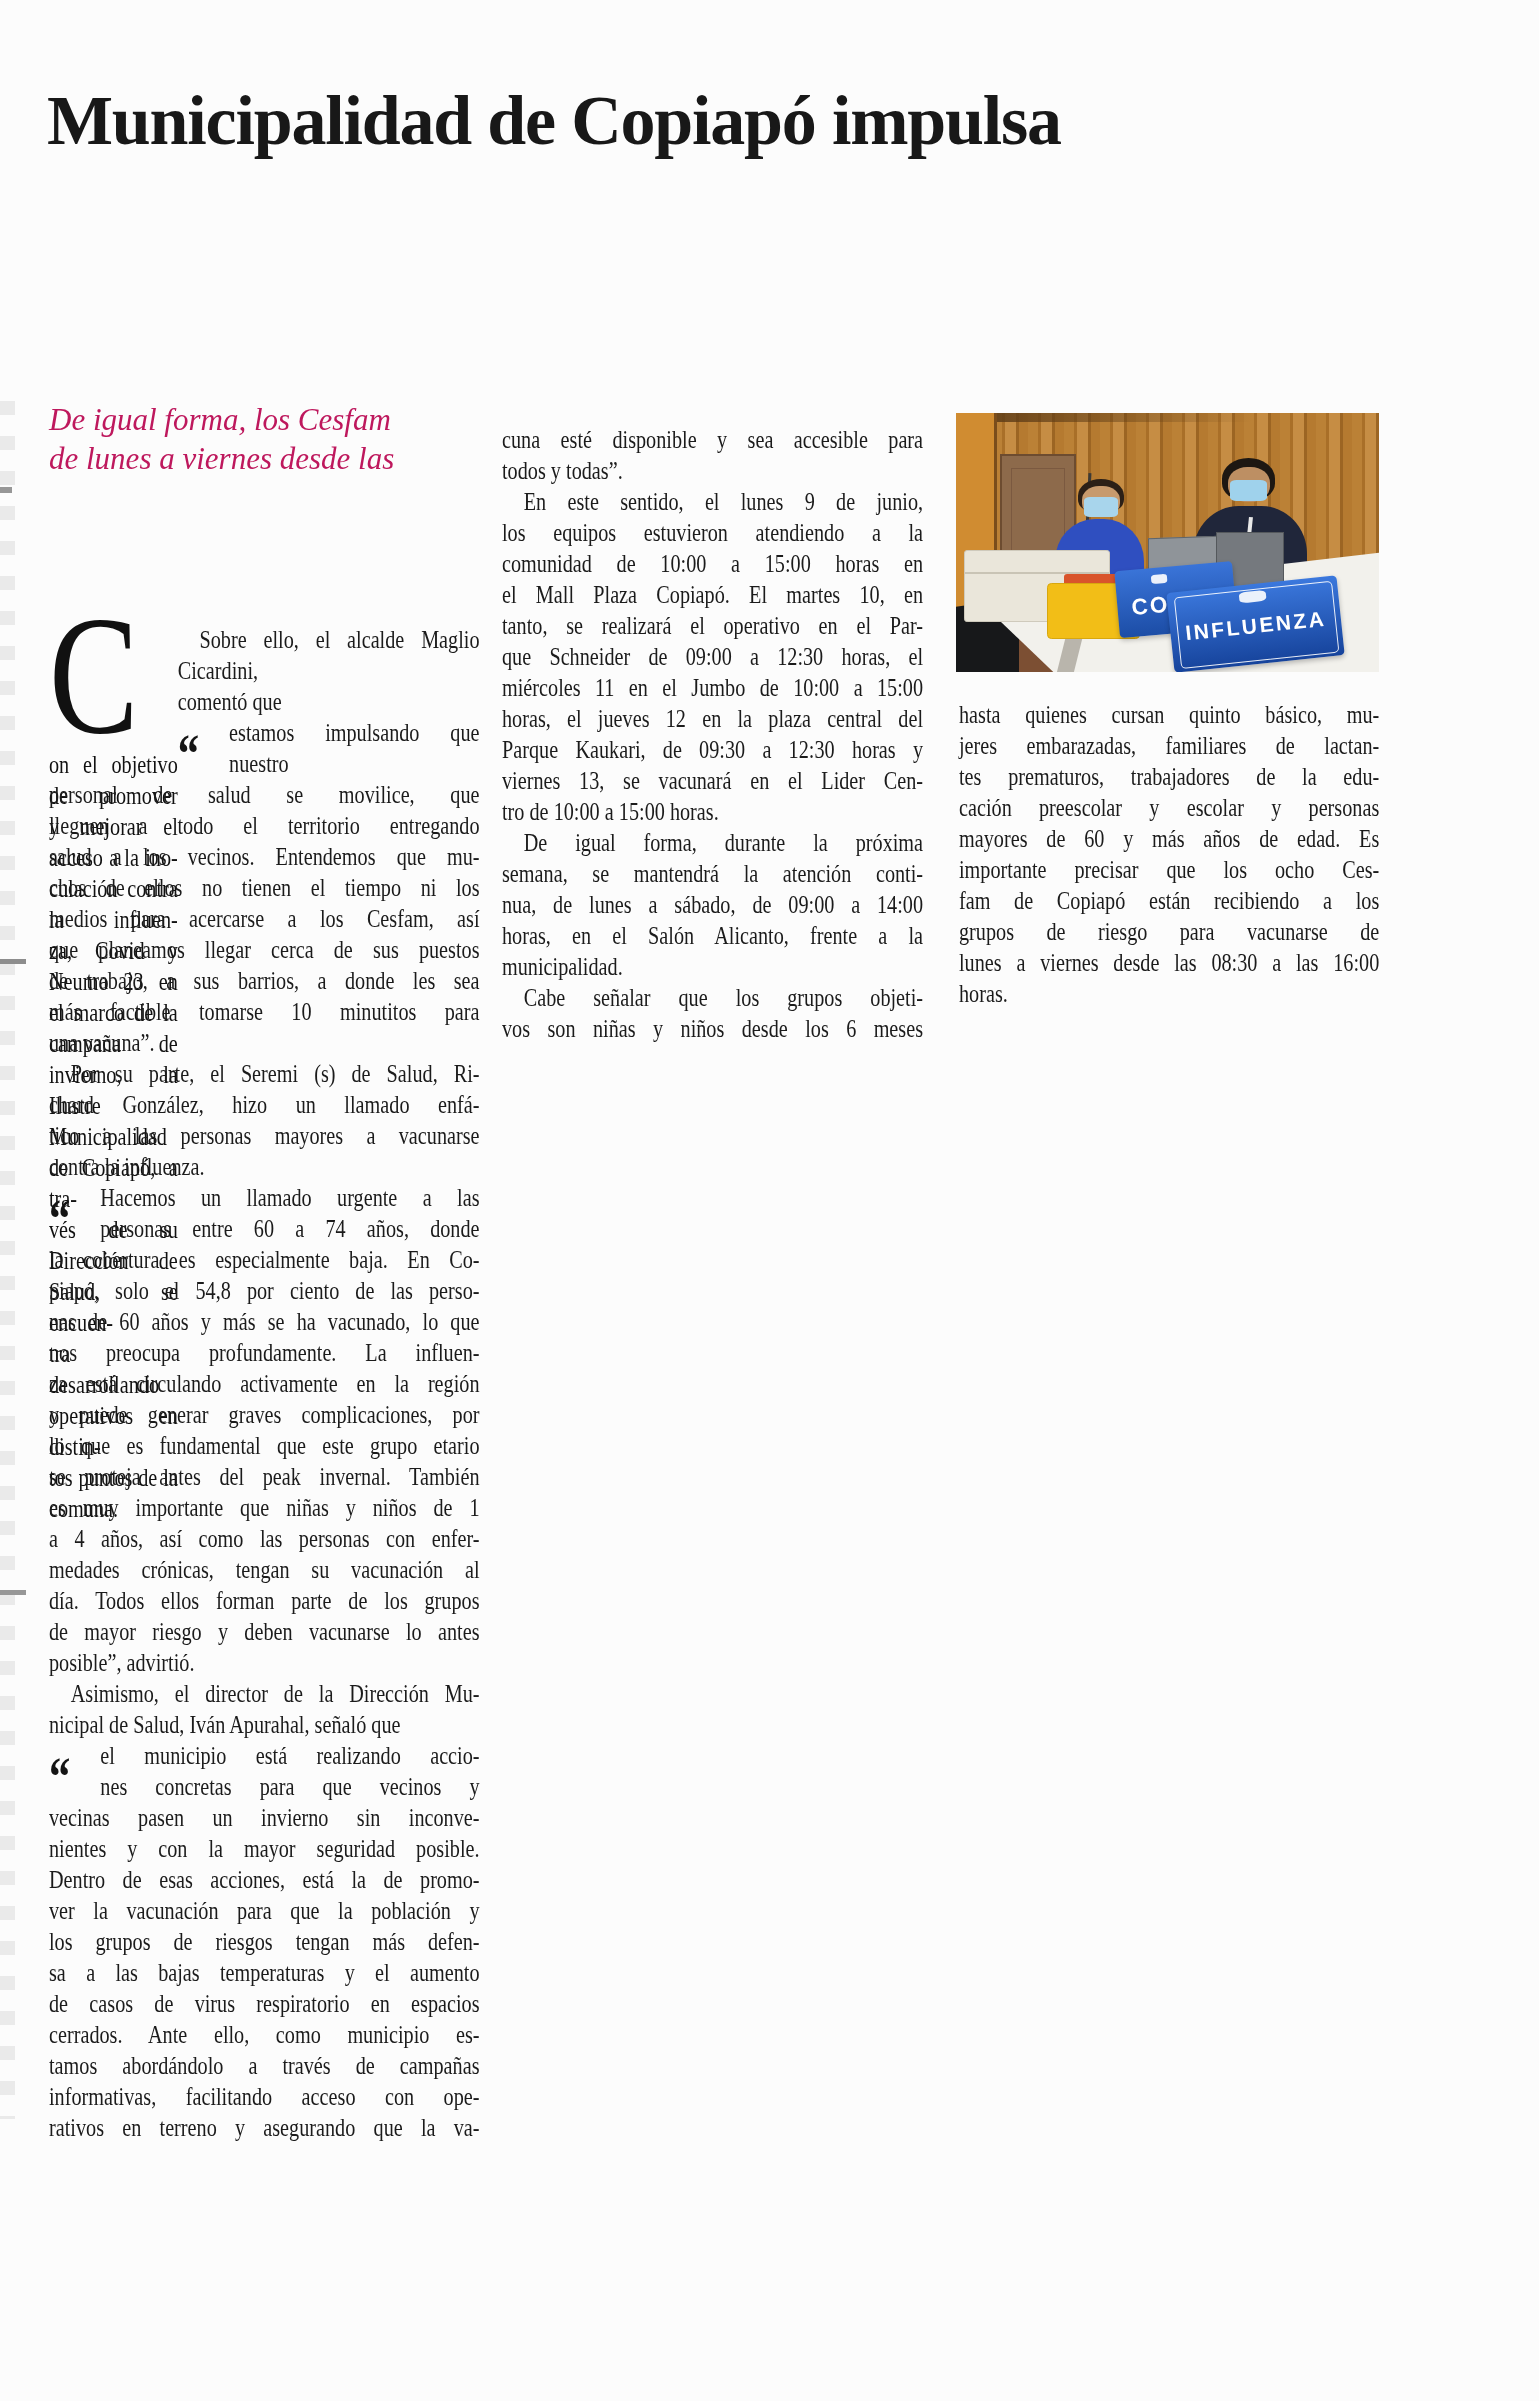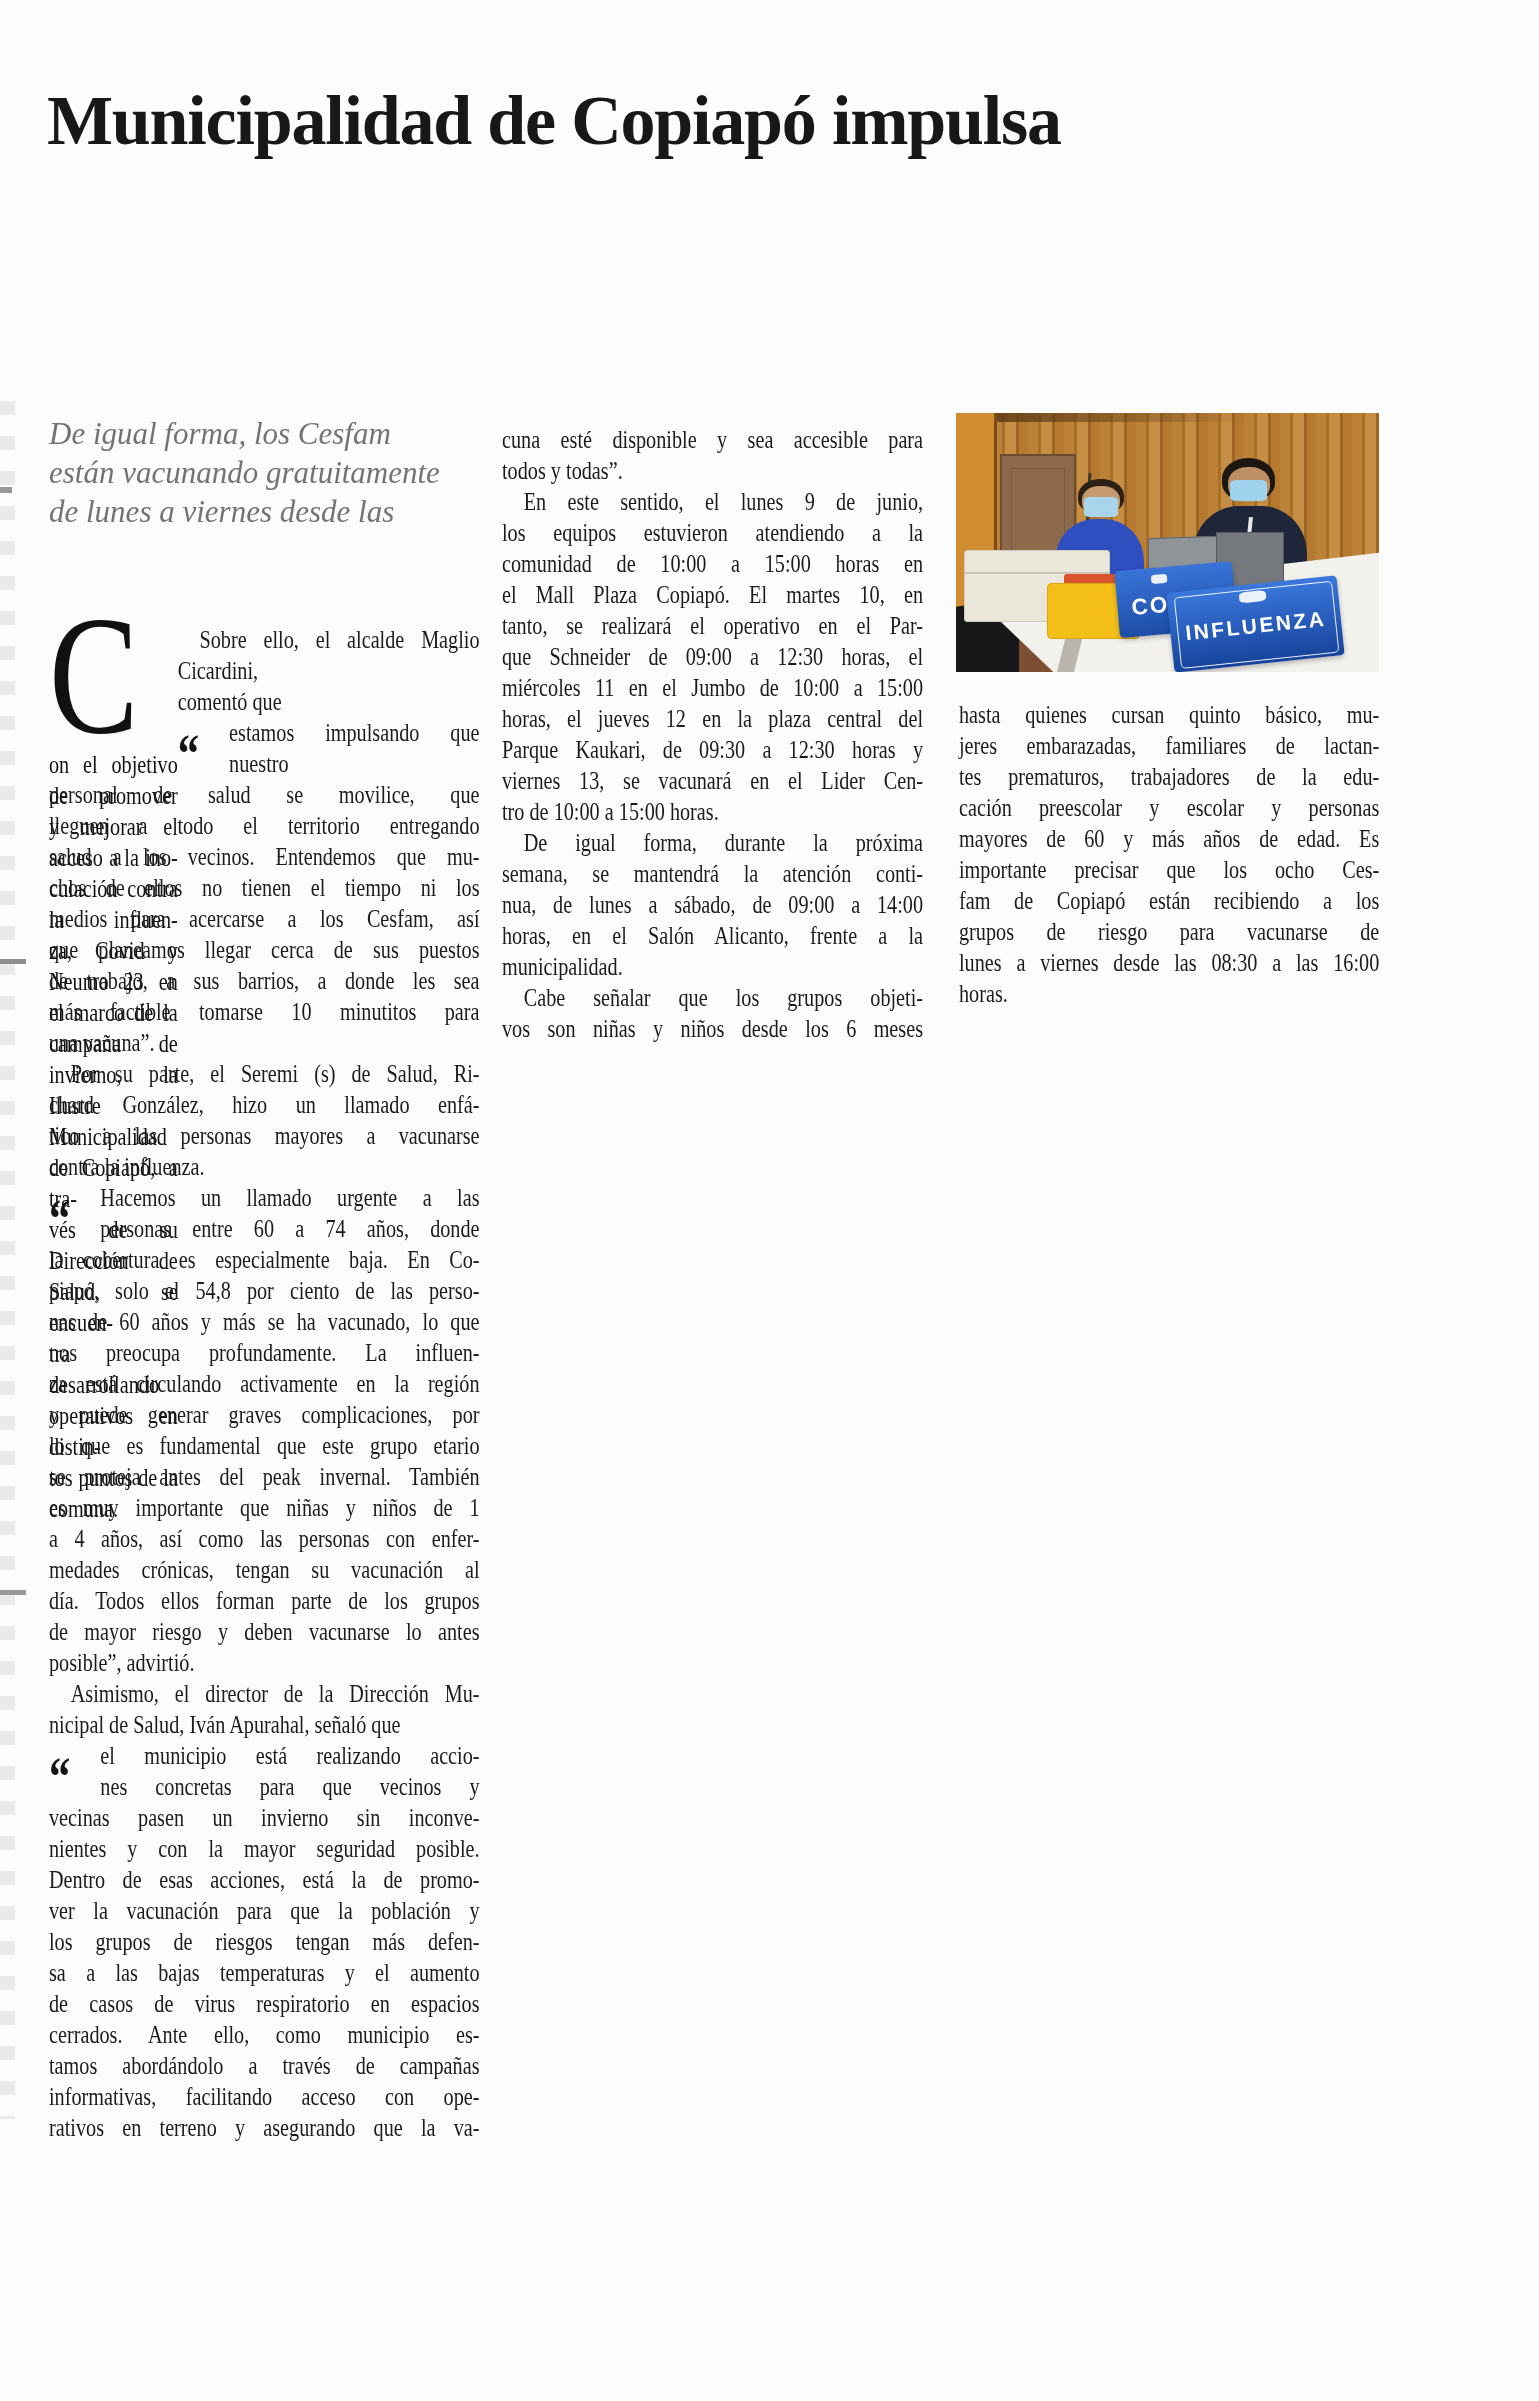--- a/index.html
+++ b/index.html
@@ -14,21 +14,21 @@
   #dash1{left:0;top:439px;width:12px;height:5.6px;}
   #dash2{left:0;top:911px;width:26px;height:5px;background:#8d8d8d;}
   #dash3{left:0;top:1542px;width:26px;height:5px;}
 
   
   #headline{position:absolute;left:47px;top:28px;width:1279px;color:#181818;
     font:700 70px/90px "Liberation Serif", serif;letter-spacing:-1.2px;}
   .hl-line{white-space:nowrap;}
 
   
-  #lede{position:absolute;left:49px;top:366px;width:443px;color:#737373;
+  #lede{position:absolute;left:49px;top:352px;width:443px;color:#be185d;
     font:italic 31px/39px "Liberation Serif", serif;}
 
   
   .col{position:absolute;color:#1b1b1b;}
   #col1{left:49px;top:576px;width:430px;}
   #col2{left:502px;top:376px;width:422px;}
   #col3{left:959px;top:651px;width:421px;}
   .colinner{transform:scaleX(0.79);transform-origin:0 0;}
   #col1 .colinner{width:545px;}
   #col2 .colinner{width:533px;}
@@ -99,21 +99,20 @@
   <div class="edge-dash" id="dash1"></div>
   <div class="edge-dash" id="dash2"></div>
   <div class="edge-dash" id="dash3"></div>
 
   <div id="headline">
       <div class="hl-line">Municipalidad de Copiapó impulsa</div>
     </div>
 
   <div id="lede">
       <div class="lede-line">De igual forma, los Cesfam</div>
-      <div class="lede-line">están vacunando gratuitamente</div>
       <div class="lede-line">de lunes a viernes desde las</div>
     </div>
 
   <div class="col" id="col1">
     <div class="colinner">
         <div class="block dropcap">
           <span class="dropcap">C</span>
           <div class="ln">on el objetivo de promover</div>
           <div class="ln">y mejorar el acceso a la ino-</div>
           <div class="ln">culación contra la influen-</div>

